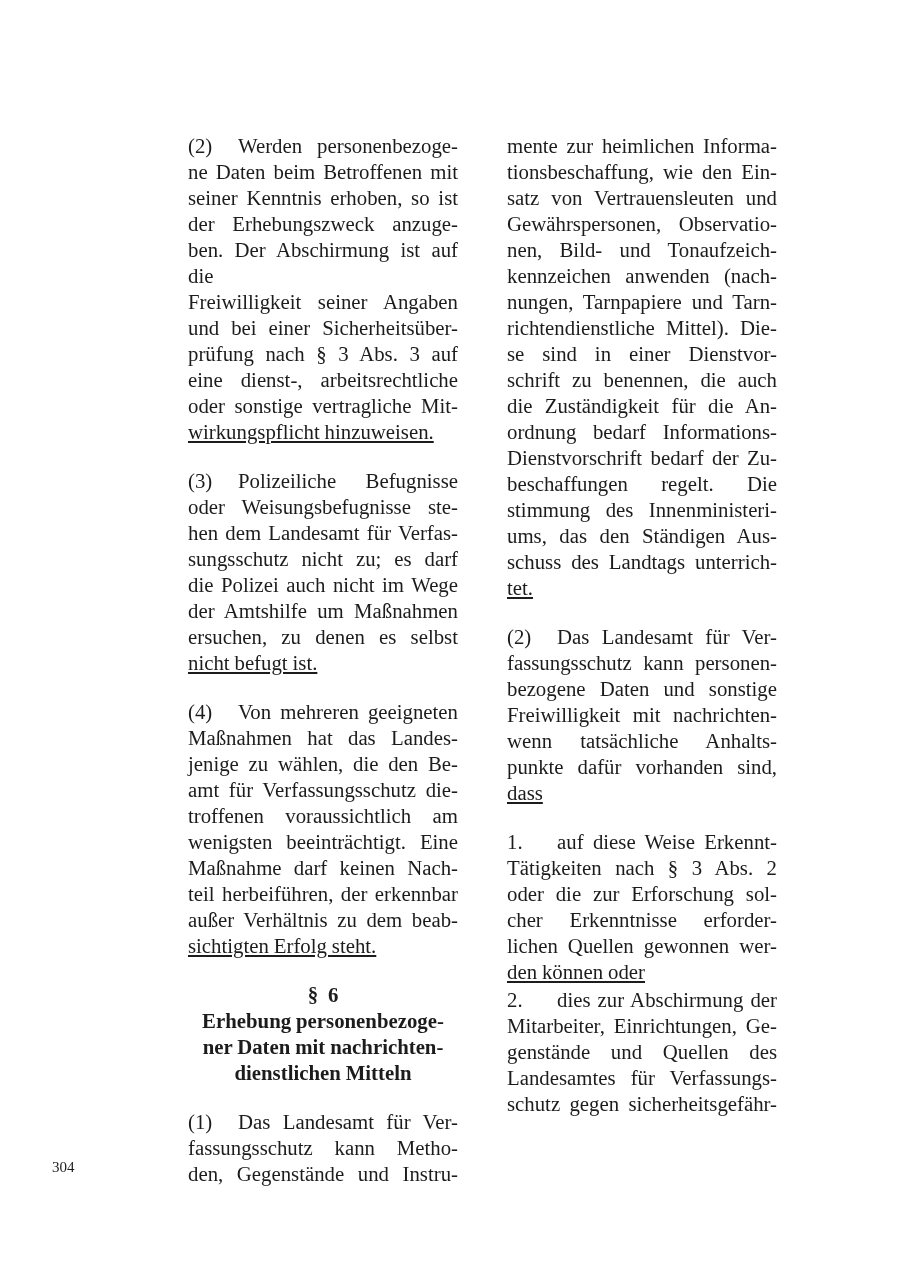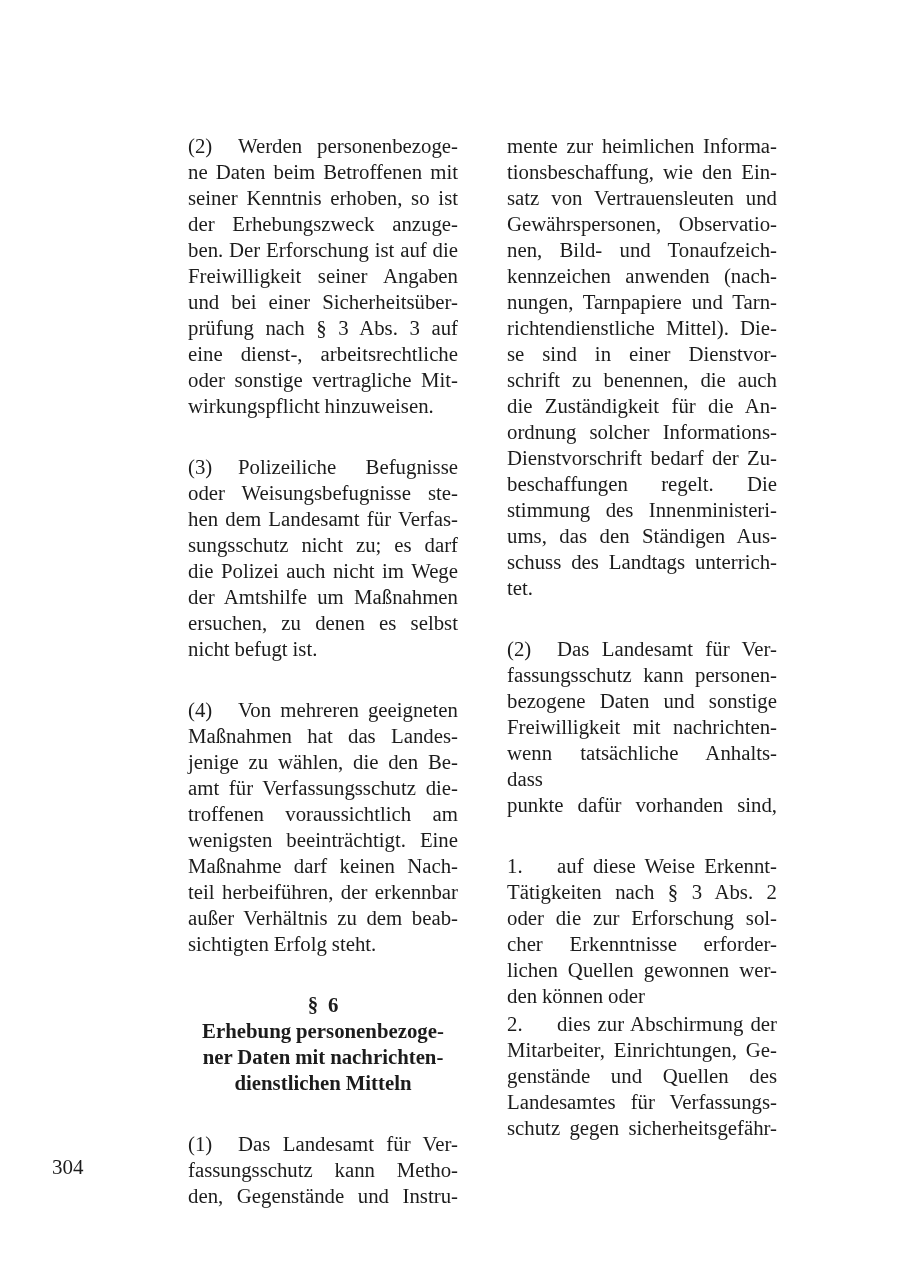--- a/index.html
+++ b/index.html
@@ -20,57 +20,58 @@
     position: absolute;
     top: 133px;
     width: 270px;
     font-size: 20.8px;
     line-height: 26px;
     word-spacing: -0.3px;
   }
   .column-left  { left: 188px; }
   .column-right { left: 507px; }
 
-  .block { margin-top: 35px; }
+  .block { margin-top: 23px; }
   .column > .block:first-child { margin-top: 0; }
   .block.no-gap { margin-top: 2px; }
 
   .line {
     text-align: justify;
     text-align-last: justify;
   }
   .line.line-last {
     text-align-last: left;
+    text-decoration: underline;
   }
   .heading { font-weight: bold; }
   .hline { text-align: center; }
 
   .marker {
     display: inline-block;
     width: 50px;
   }
   .page-number {
     position: absolute;
     left: 52px;
     top: 1154px;
-    font-size: 21px;
+    font-size: 15px;
     line-height: 26px;
   }
 </style>
 </head>
 <body>
 
 <div class="page">
   <div class="column column-left">
       <div class="block">
         <div class="line"><span class="marker">(2)</span>Werden personenbezoge-</div>
         <div class="line">ne Daten beim Betroffenen mit</div>
         <div class="line">seiner Kenntnis erhoben, so ist</div>
         <div class="line">der Erhebungszweck anzuge-</div>
-        <div class="line">ben. Der Erforschung ist auf die</div>
+        <div class="line">ben. Der Abschirmung ist auf die</div>
         <div class="line">Freiwilligkeit seiner Angaben</div>
         <div class="line">und bei einer Sicherheitsüber-</div>
         <div class="line">prüfung nach § 3 Abs. 3 auf</div>
         <div class="line">eine dienst-, arbeitsrechtliche</div>
         <div class="line">oder sonstige vertragliche Mit-</div>
         <div class="line line-last">wirkungspflicht hinzuweisen.</div>
       </div>
       <div class="block">
         <div class="line"><span class="marker">(3)</span>Polizeiliche Befugnisse</div>
         <div class="line">oder Weisungsbefugnisse ste-</div>
@@ -111,36 +112,36 @@
         <div class="line">tionsbeschaffung, wie den Ein-</div>
         <div class="line">satz von Vertrauensleuten und</div>
         <div class="line">Gewährspersonen, Observatio-</div>
         <div class="line">nen, Bild- und Tonaufzeich-</div>
         <div class="line">kennzeichen anwenden (nach-</div>
         <div class="line">nungen, Tarnpapiere und Tarn-</div>
         <div class="line">richtendienstliche Mittel). Die-</div>
         <div class="line">se sind in einer Dienstvor-</div>
         <div class="line">schrift zu benennen, die auch</div>
         <div class="line">die Zuständigkeit für die An-</div>
-        <div class="line">ordnung solcher Informations-</div>
+        <div class="line">ordnung bedarf Informations-</div>
         <div class="line">Dienstvorschrift bedarf der Zu-</div>
         <div class="line">beschaffungen regelt. Die</div>
         <div class="line">stimmung des Innenministeri-</div>
         <div class="line">ums, das den Ständigen Aus-</div>
         <div class="line">schuss des Landtags unterrich-</div>
         <div class="line line-last">tet.</div>
       </div>
       <div class="block">
         <div class="line"><span class="marker">(2)</span>Das Landesamt für Ver-</div>
         <div class="line">fassungsschutz kann personen-</div>
         <div class="line">bezogene Daten und sonstige</div>
         <div class="line">Freiwilligkeit mit nachrichten-</div>
         <div class="line">wenn tatsächliche Anhalts-</div>
+        <div class="line">punkte dafür vorhanden sind,</div>
         <div class="line line-last">dass</div>
-        <div class="line">punkte dafür vorhanden sind,</div>
       </div>
       <div class="block">
         <div class="line"><span class="marker">1.</span>auf diese Weise Erkennt-</div>
         <div class="line">Tätigkeiten nach § 3 Abs. 2</div>
         <div class="line">oder die zur Erforschung sol-</div>
         <div class="line">cher Erkenntnisse erforder-</div>
         <div class="line">lichen Quellen gewonnen wer-</div>
         <div class="line line-last">den können oder</div>
       </div>
       <div class="block no-gap">

